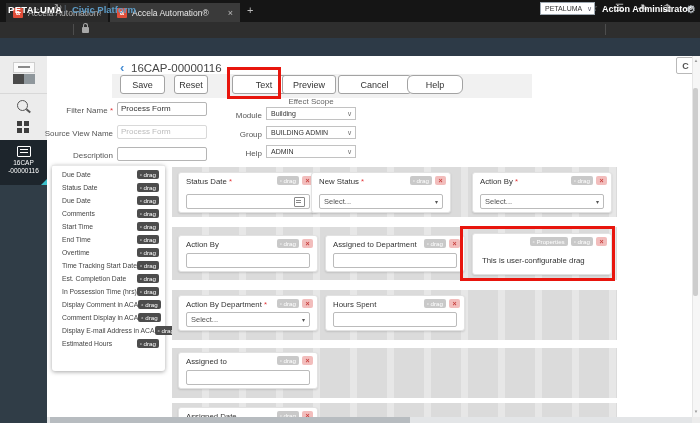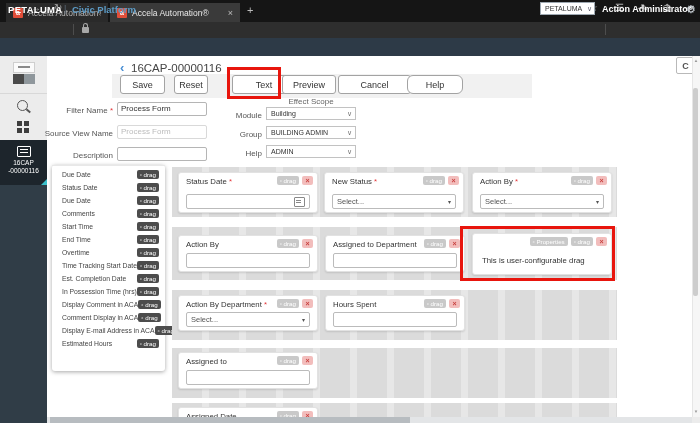--- a/index.html
+++ b/index.html
@@ -287,21 +287,21 @@
       <div class="abs card" style="left: 178px; top: 172px; width: 140px; height: 41px;">
         <div class="cbadges">
           <span class="badge-light">◦ drag</span>
           <span class="badge-x">×</span>
         </div>
         <div class="clabel">Status Date<span class="req"> *</span></div>
         <div class="cinput" style="top: 21px; height: 15px;">
           <span class="cal"></span>
         </div>
       </div>
-      <div class="abs card" style="left: 324px; top: 172px; width: 140px; height: 41px;">
+      <div class="abs card" style="left: 311px; top: 172px; width: 140px; height: 41px;">
         <div class="cbadges">
           <span class="badge-light">◦ drag</span>
           <span class="badge-x">×</span>
         </div>
         <div class="clabel">New Status<span class="req"> *</span></div>
         <div class="cinput" style="top: 21px; height: 15px;">
           <span>Select...</span>
           <span class="car">▾</span>
         </div>
       </div>

